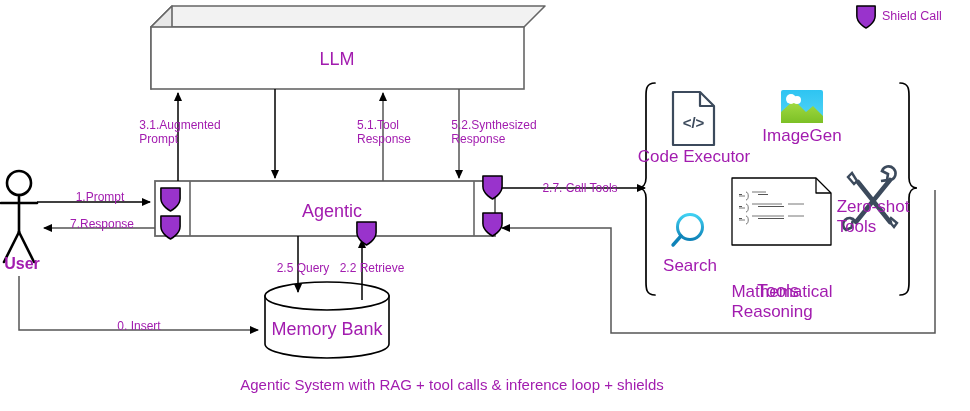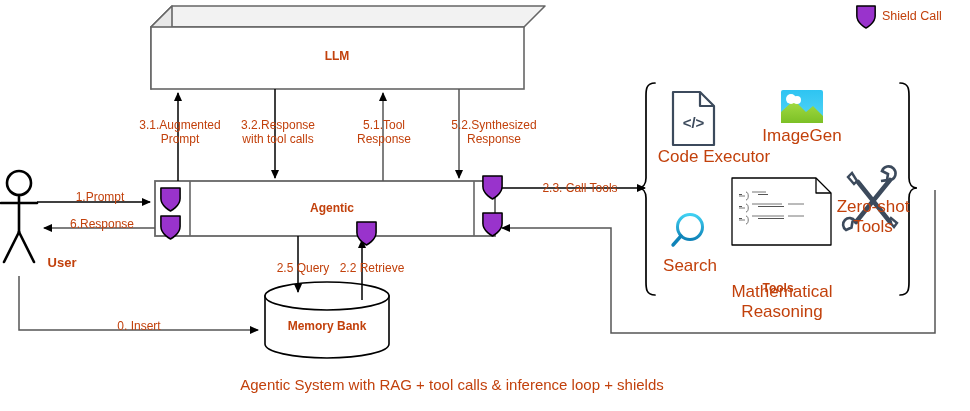--- a/index.html
+++ b/index.html
@@ -10,28 +10,27 @@
     width: 970px; height: 411px;
     font-family: "Liberation Sans", sans-serif;
     overflow: hidden;
     position: relative;
   }
   #stage { position: absolute; left: 0; top: 0; width: 970px; height: 411px; }
   svg.layer { position: absolute; left: 0; top: 0; width: 970px; height: 411px; }
   .lbl {
     position: absolute;
     font-family: "Liberation Sans", sans-serif;
-    color: #c2410c;
+    color: #a21caf;
     white-space: pre;
     line-height: 1.18;
-    text-align: center;
     pointer-events: auto;
   }
   .lbl.bold { font-weight: bold; }
-  .box-title { font-size: 12px; font-weight: bold; }
+  .box-title { font-size: 18px; font-weight: normal; }
   .flow-lbl { font-size: 12px; }
   .tool-lbl { font-size: 17px; }
   .center-x { transform: translateX(-50%); }
 </style>
 </head>
 <body>
 
 <div id="stage">
 
   <svg class="layer" viewBox="0 0 970 411">
@@ -174,50 +173,48 @@
       <use href="#shieldSym" x="855" y="4" width="22" height="26"></use>
     </g>
   </svg>
 
   <div class="lbl box-title center-x" style="left:337px; top:49px;">LLM</div>
 
   <div class="lbl box-title center-x" style="left:332px; top:201px;">Agentic</div>
 
   <div class="lbl box-title center-x" style="left:327px; top:319px;">Memory Bank</div>
 
-  <div class="lbl bold center-x" style="left:22px; top:255px; font-size:13px;margin-left:40px;">User</div>
+  <div class="lbl bold center-x" style="left:22px; top:255px; font-size:16px;">User</div>
 
   <div class="lbl box-title center-x" style="left:778px; top:281px;">Tools</div>
 
   <div class="lbl flow-lbl center-x" style="left:100px; top:190px;">1.Prompt</div>
 
-  <div class="lbl flow-lbl center-x" style="left:102px; top:217px;">6.Response</div>
+  <div class="lbl flow-lbl center-x" style="left:102px; top:217px;">7.Response</div>
 
   <div class="lbl flow-lbl center-x" style="left:139px; top:319px;">0. Insert</div>
 
   <div class="lbl flow-lbl center-x" style="left:303px; top:261px;">2.5 Query</div>
 
   <div class="lbl flow-lbl center-x" style="left:372px; top:261px;">2.2 Retrieve</div>
 
   <div class="lbl flow-lbl center-x" style="left:180px; top:118px;">3.1.Augmented
 Prompt</div>
 
-  <div class="lbl flow-lbl center-x" style="left:278px; top:118px;">3.2.Response
-with tool calls</div>
 
   <div class="lbl flow-lbl center-x" style="left:384px; top:118px;">5.1.Tool
 Response</div>
 
   <div class="lbl flow-lbl center-x" style="left:470px; top:118px;margin-left:24px;">5.2.Synthesized
 Response</div>
 
-  <div class="lbl flow-lbl center-x" style="left:580px; top:181px;">2.3. Call Tools</div>
-
-
-  <div class="lbl tool-lbl center-x" style="left:694px; top:147px;margin-left:20px;">Code Executor</div>
+  <div class="lbl flow-lbl center-x" style="left:580px; top:181px;">2.7. Call Tools</div>
+
+
+  <div class="lbl tool-lbl center-x" style="left:694px; top:147px;">Code Executor</div>
 
   <div class="lbl tool-lbl center-x" style="left:802px; top:126px;">ImageGen</div>
 
   <div class="lbl tool-lbl center-x" style="left:690px; top:256px;">Search</div>
 
   <div class="lbl tool-lbl center-x" style="left:782px; top:246px;margin-top:36px;">Mathematical
 Reasoning</div>
 
   <div class="lbl tool-lbl center-x" style="left:873px; top:197px;">Zero-shot
 Tools</div>

